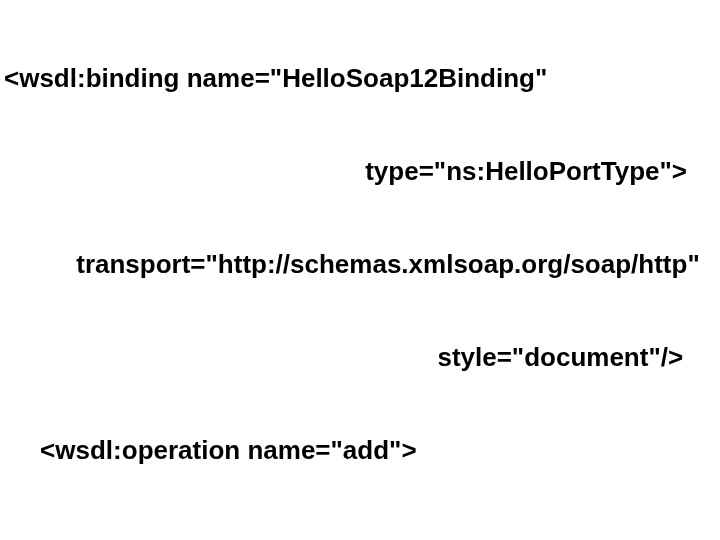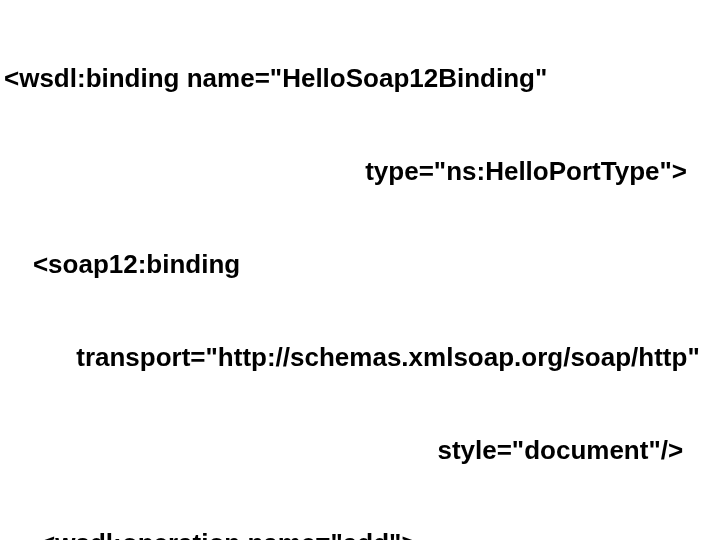--- a/index.html
+++ b/index.html
@@ -32,21 +32,20 @@
     height: 31px;
   }
 </style>
 </head>
 <body>
 
 <div class="slide" style="background: rgb(255, 255, 255);">
   <div class="code-block" style="color: rgb(0, 0, 0);">
     <div class="code-line">&lt;wsdl:binding name="HelloSoap12Binding"</div>
     <div class="code-line">                                                  type="ns:HelloPortType"&gt;</div>
-    <div class="code-line">    &lt;soap12:binding</div>
     <div class="code-line">          transport="http://schemas.xmlsoap.org/soap/http"</div>
     <div class="code-line">                                                            style="document"/&gt;</div>
     <div class="code-line">     &lt;wsdl:operation name="add"&gt;</div>
     
     
     
     
     
     
     

